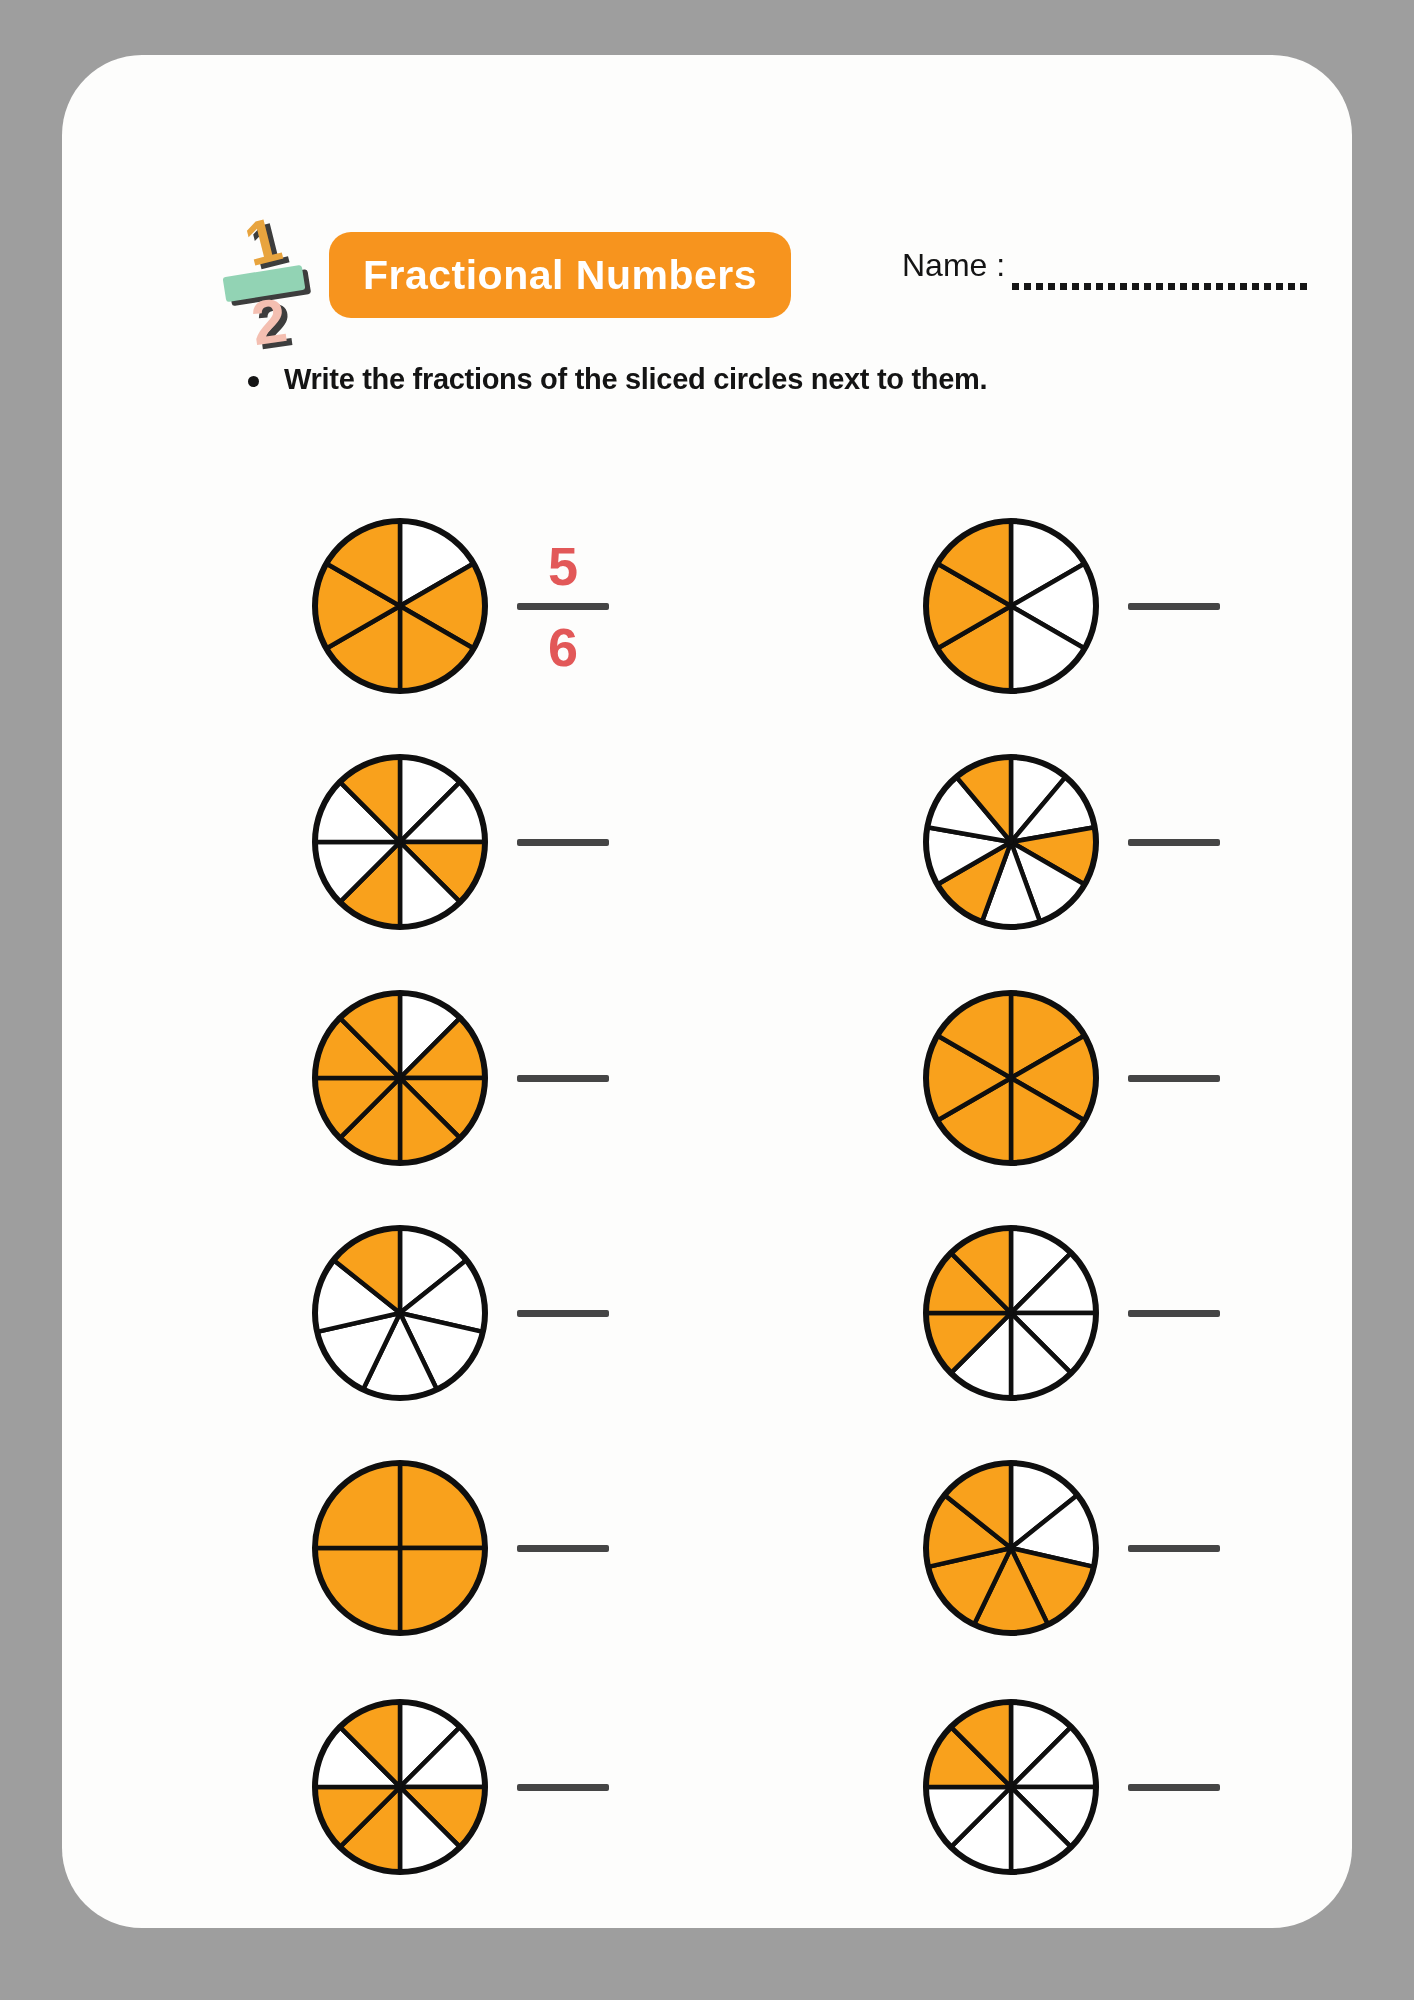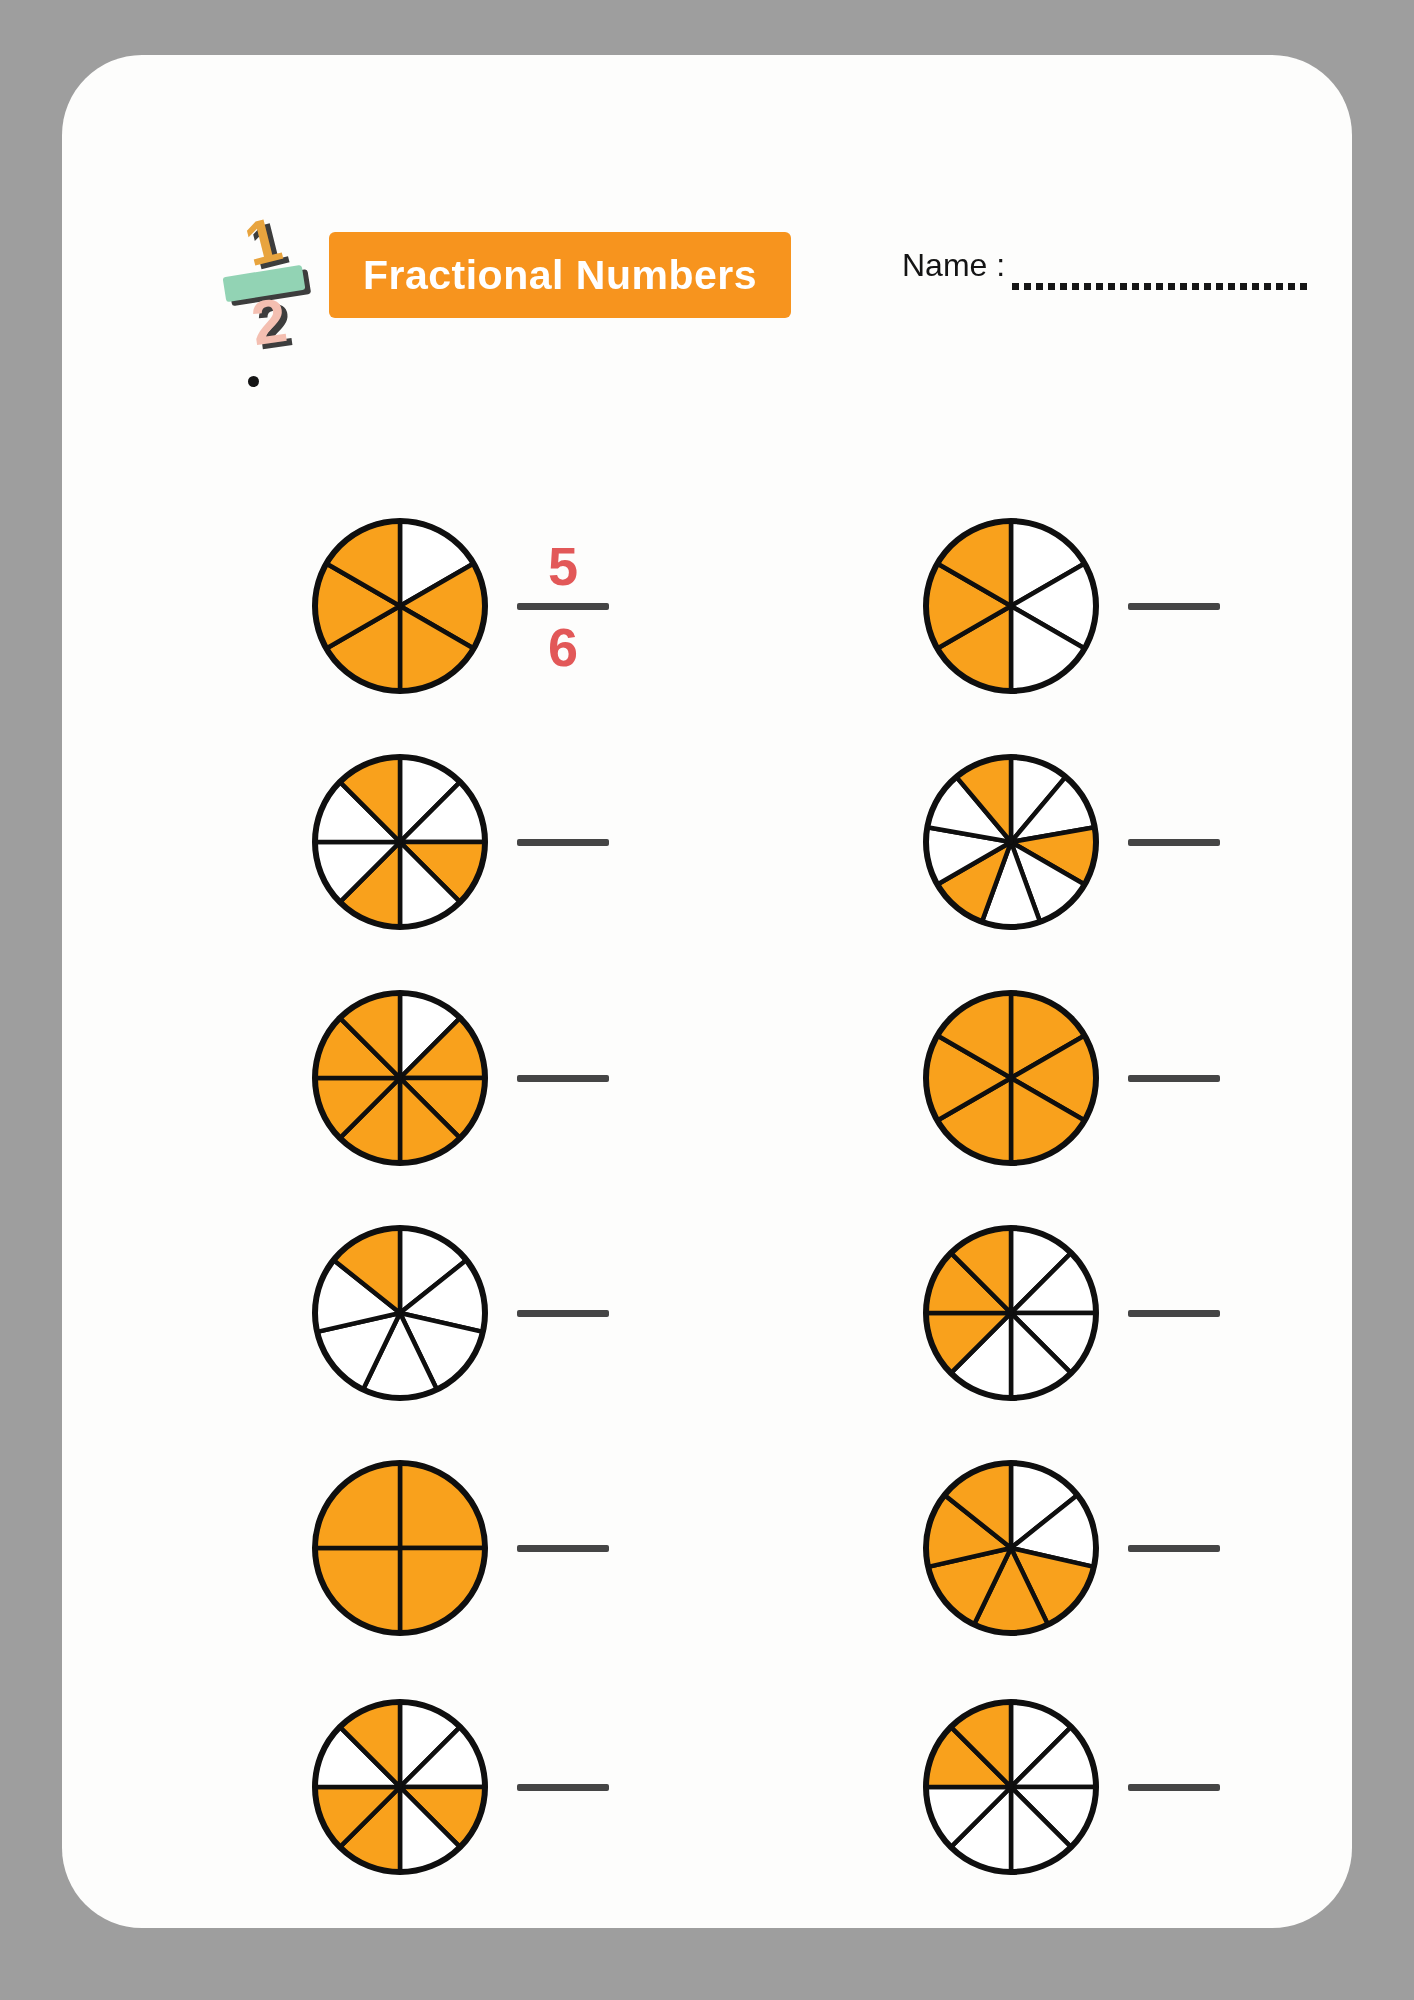--- a/index.html
+++ b/index.html
@@ -16,21 +16,21 @@
   }
   
   .logo{position:absolute;left:160px;top:160px;width:110px;height:140px;}
   .logo-digit{position:absolute;font-weight:bold;font-size:62px;line-height:1;
     text-shadow:5px 5px 0 #3d3d3d;}
   .logo-digit.d1{color:#E8A43E;left:24px;top:-4px;transform:rotate(-14deg);}
   .logo-digit.d2{color:#F4BFB1;left:30px;top:76px;transform:rotate(-8deg);}
   .logo-bar{position:absolute;left:2px;top:56px;width:80px;height:25px;
     background:#92D3B4;transform:rotate(-9deg);box-shadow:5px 5px 0 #3d3d3d;border-radius:3px;}
   .title-badge{
-    position:absolute;left:267px;top:177px;width:462px;height:86px;border-radius:6px;
+    position:absolute;left:267px;top:177px;width:462px;height:86px;border-radius:22px;
     display:flex;align-items:center;justify-content:center;
   }
   .title-badge span{
     color:#FFFFFF;font-size:41px;font-weight:800;letter-spacing:.5px;
   }
   .name-label{position:absolute;left:840px;top:192px;font-size:32px;font-weight:400;color:#141414;}
   .name-line{
     position:absolute;left:950px;top:228px;width:296px;height:7px;
     background:repeating-linear-gradient(to right,#161616 0 7px,transparent 7px 12px);
   }
@@ -59,20 +59,21 @@
     </div>
 
     <div class="title-badge" style="background: rgb(247, 148, 30);">
       <span style="color: rgb(255, 255, 255);">Fractional Numbers</span>
     </div>
 
     <div class="name-label">Name :</div>
     <div class="name-line"></div>
 
     <div class="instr-bullet"></div>
+    <div class="instr-text">Write the fractions of the sliced circles next to them.</div>
 
     <div id="grid">
         <svg width="186" height="186" viewBox="-93 -93 186 186" class="circle-svg" style="left: 245px; top: 458px;">
           <path d="M0,0 L0.00,-85.00 A85,85 0 0 1 73.61,-42.50 Z" fill="#FFFFFF" stroke="#0F0F0F" stroke-width="4.5" stroke-linejoin="round"></path>
           <path d="M0,0 L73.61,-42.50 A85,85 0 0 1 73.61,42.50 Z" fill="#F9A11C" stroke="#0F0F0F" stroke-width="4.5" stroke-linejoin="round"></path>
           <path d="M0,0 L73.61,42.50 A85,85 0 0 1 0.00,85.00 Z" fill="#F9A11C" stroke="#0F0F0F" stroke-width="4.5" stroke-linejoin="round"></path>
           <path d="M0,0 L0.00,85.00 A85,85 0 0 1 -73.61,42.50 Z" fill="#F9A11C" stroke="#0F0F0F" stroke-width="4.5" stroke-linejoin="round"></path>
           <path d="M0,0 L-73.61,42.50 A85,85 0 0 1 -73.61,-42.50 Z" fill="#F9A11C" stroke="#0F0F0F" stroke-width="4.5" stroke-linejoin="round"></path>
           <path d="M0,0 L-73.61,-42.50 A85,85 0 0 1 -0.00,-85.00 Z" fill="#F9A11C" stroke="#0F0F0F" stroke-width="4.5" stroke-linejoin="round"></path>
           <circle r="85" fill="none" stroke="#0F0F0F" stroke-width="6"></circle>

